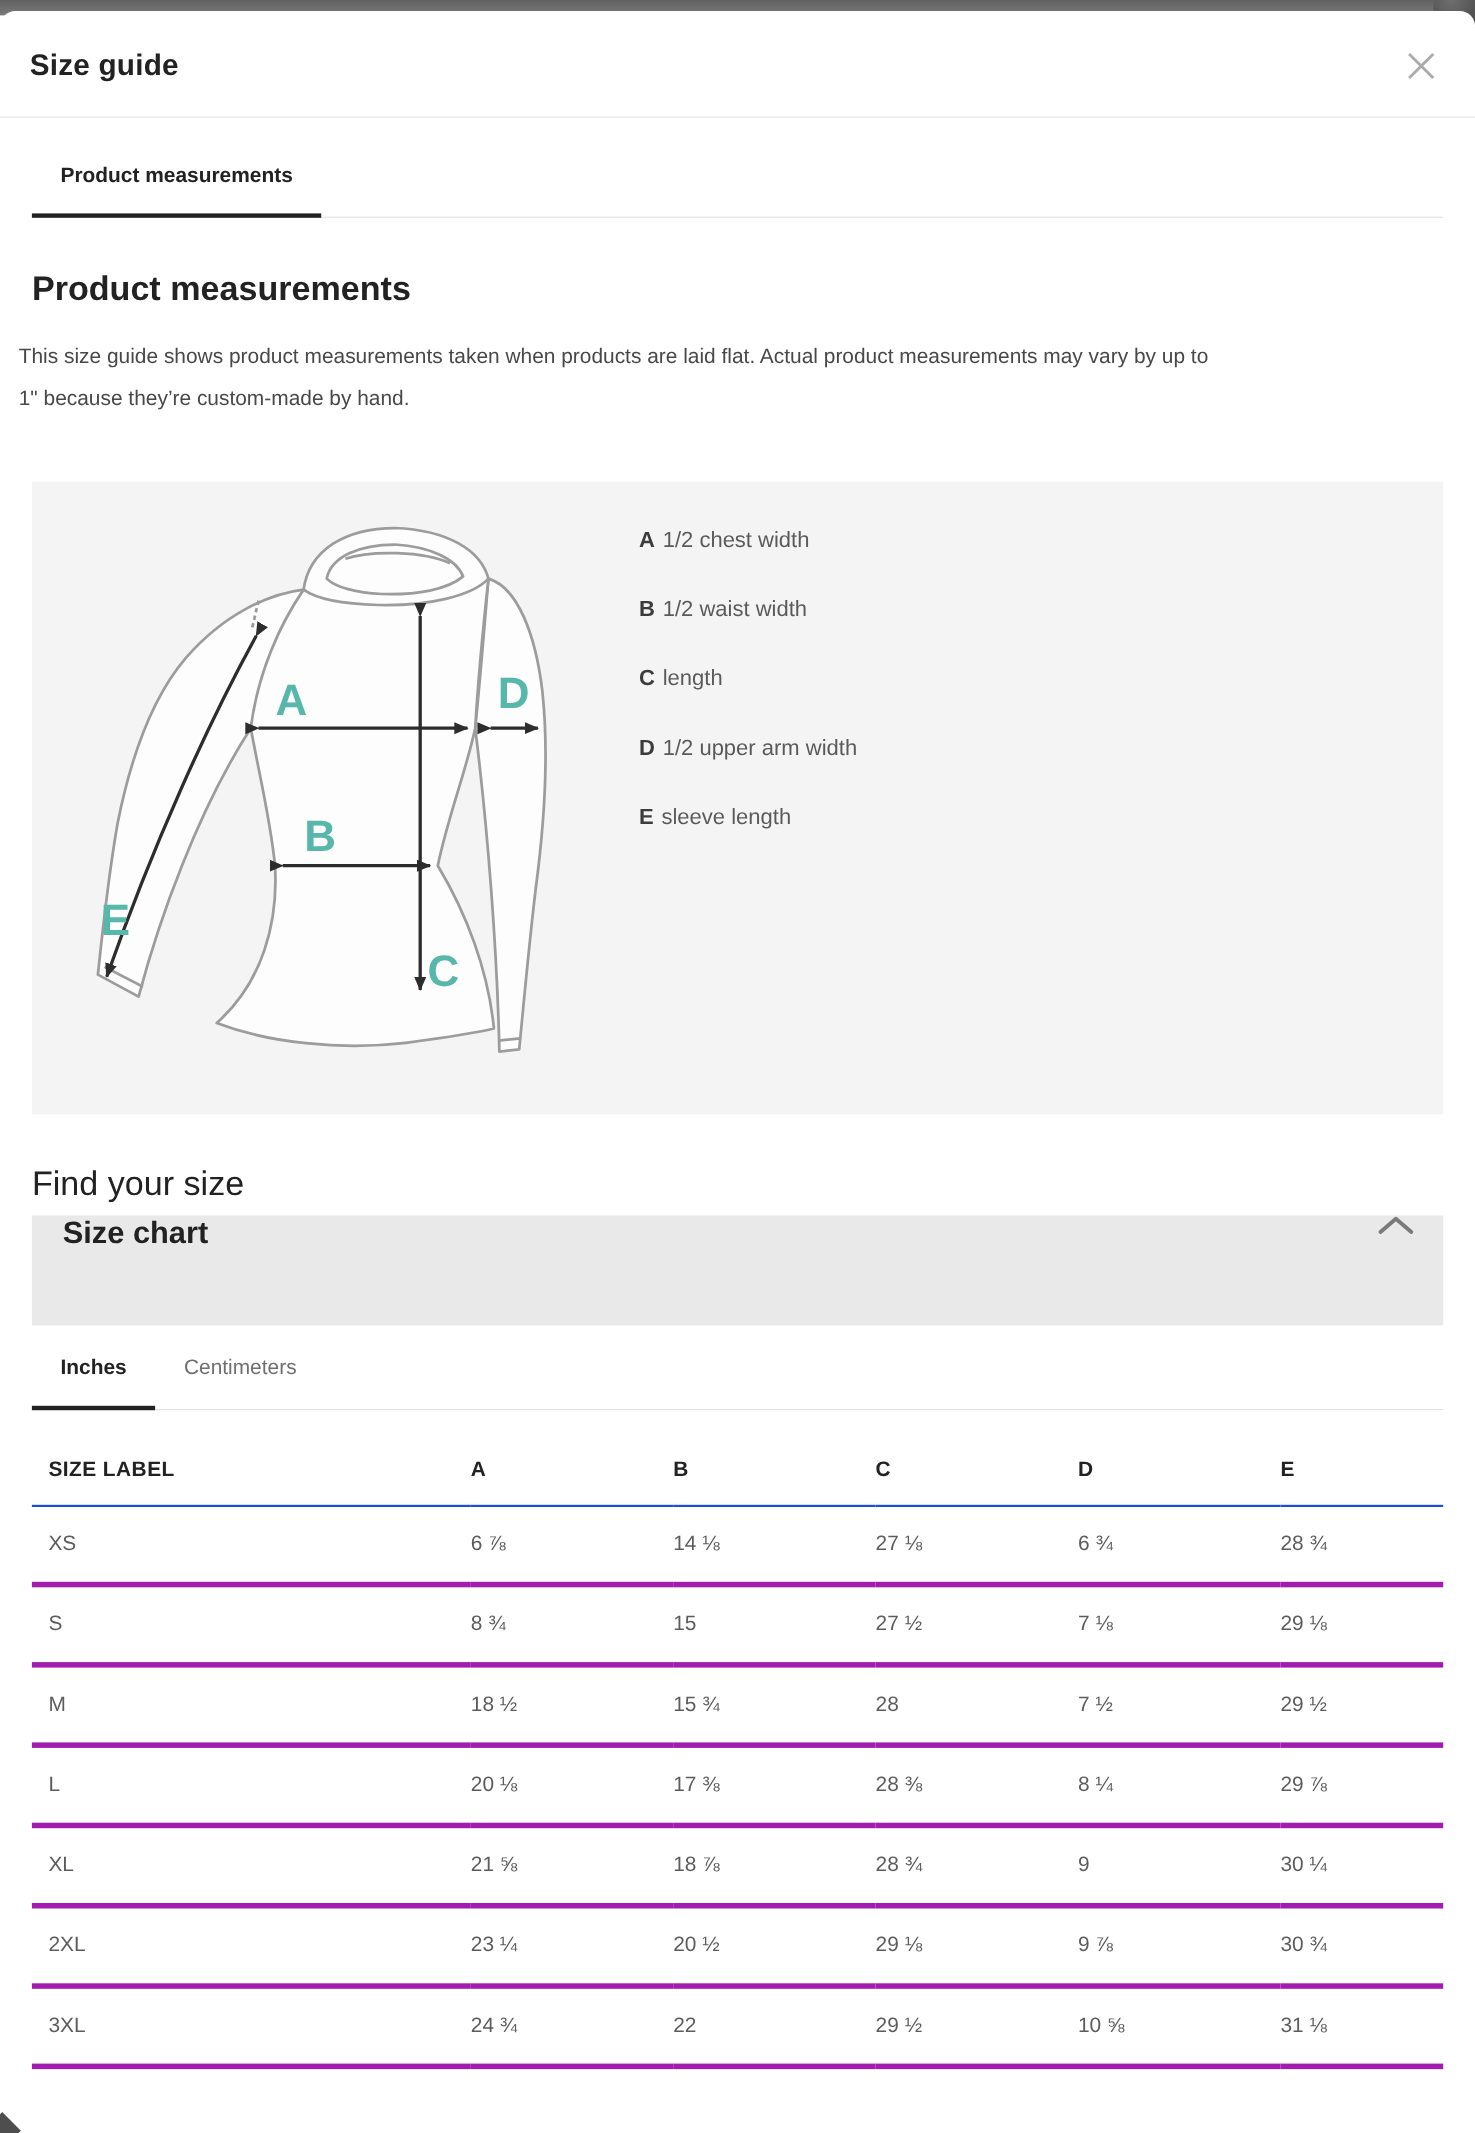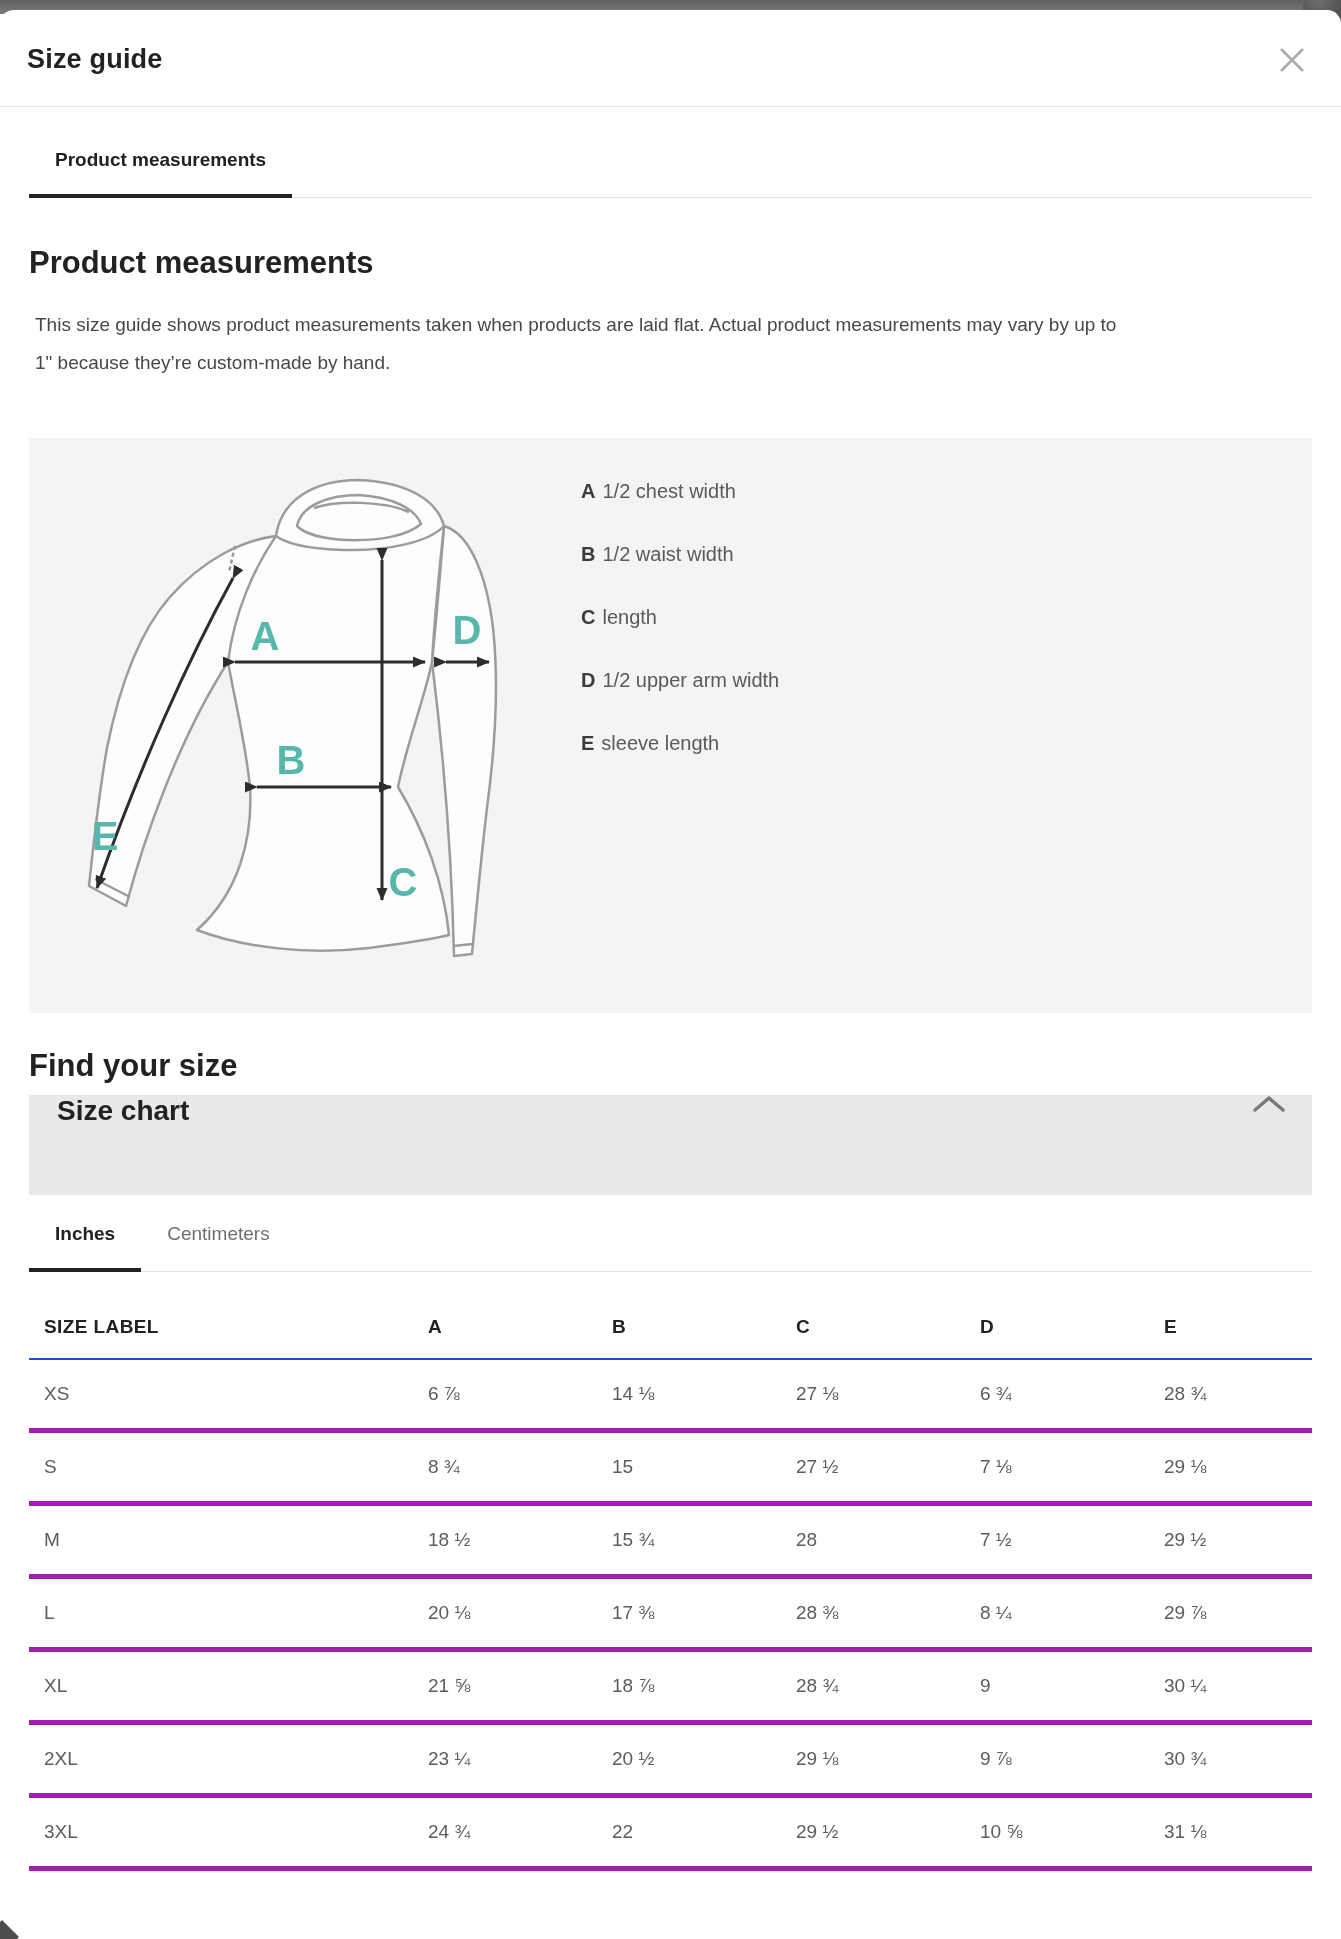--- a/index.html
+++ b/index.html
@@ -21,29 +21,29 @@
   .close-btn { position:absolute; right:34px; top:36px; width:30px; height:30px;
     background:none; border:none; cursor:pointer; padding:0; }
 
   .tabs { display:flex; margin:0 29px; border-bottom:1px solid #e2e2e2; }
   .top-tabs { margin-top:40px; }
   .tab { position:relative; padding:2px 26px 26px; font-size:19px; color:#6f6f6f; cursor:pointer; }
   .tab.active { color:#222; font-weight:700; }
   .tab.active::after { content:""; position:absolute; left:0; right:0; bottom:-1px; height:4px; background:#222; }
 
   .section-heading { margin:46px 29px 0; font-size:31px; font-weight:700; line-height:38px; }
-  .desc { margin:24px 29px 0 35px; max-width:1095px; font-size:19px; line-height:38px; color:#484848; }
+  .desc { margin:24px 29px 0 17px; max-width:1095px; font-size:19px; line-height:38px; color:#484848; }
 
   .panel { position:relative; margin:56px 29px 0; width:1283px; height:575px; background:#f4f4f4; }
   .panel svg.diagram { position:absolute; left:0; top:0; }
   .legend { position:absolute; left:552px; top:42px; list-style:none; }
   .legend li { height:63px; font-size:20px; color:#5a5a5a; }
   .legend b { color:#3c3c3c; margin-right:7px; font-weight:700; }
 
-  .find-heading { margin:34px 29px 0; font-size:31px; font-weight:700; line-height:38px; }
+  .find-heading { margin:44px 29px 0; font-size:31px; font-weight:400; line-height:38px; }
 
   .banner { margin:10px 29px 0; height:100px; background:#e9e9e9;
     display:flex; align-items:flex-start; justify-content:space-between;
     padding:0 26px 0 28px; cursor:pointer; border:none; width:1283px; text-align:left; }
   .banner-title { font-size:28px; font-weight:700; color:#222; }
 
   .unit-tabs { margin-top:26px; }
 
   table.size-table { width:1283px; margin:4px 29px 0; border-collapse:collapse; table-layout:fixed; }
   col.c0{width:399px;} col.c1{width:184px;} col.c2{width:184px;} col.c3{width:184px;} col.c4{width:184px;} col.c5{width:148px;}

